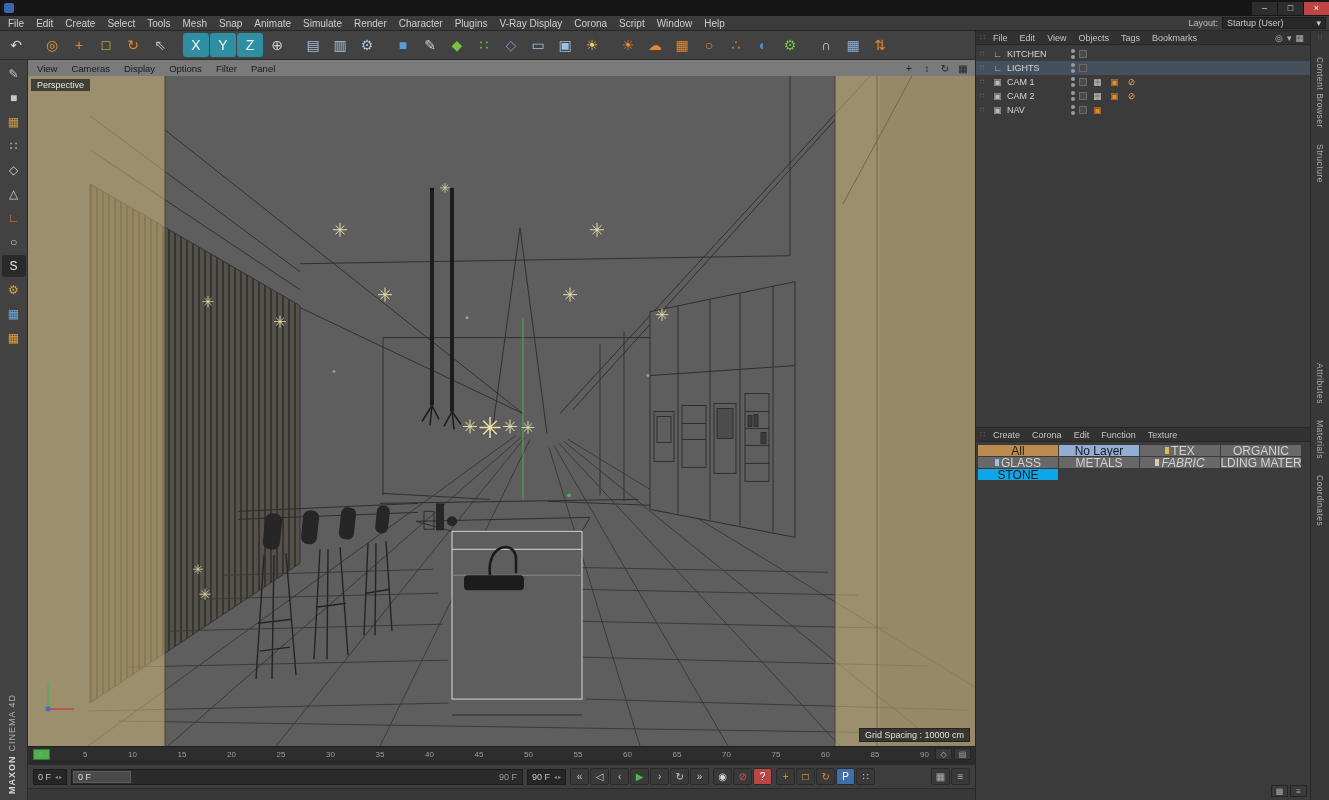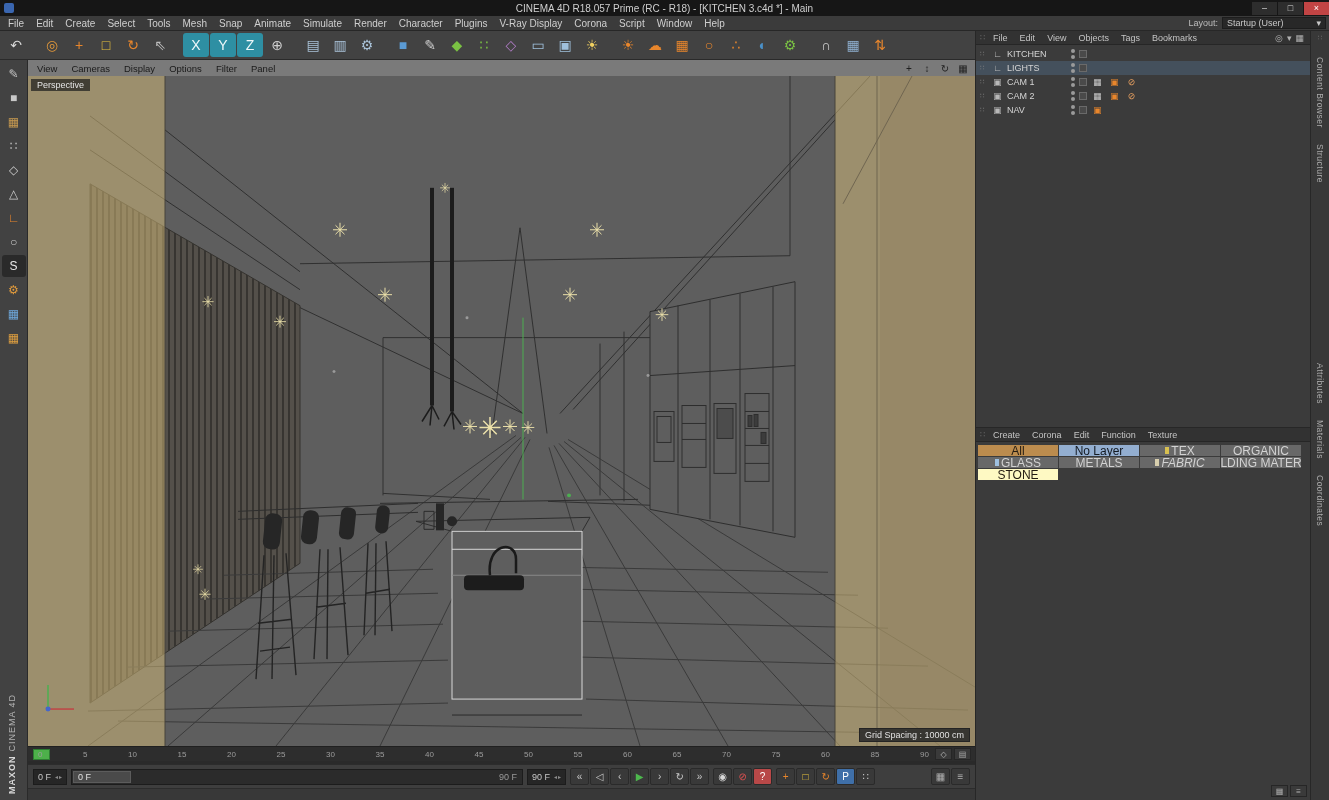--- a/index.html
+++ b/index.html
@@ -81,21 +81,20 @@
 .strip-grip{font-size:7px;color:#777;padding:3px 0}
 .strip-group{display:flex;flex-direction:column;align-items:center;gap:16px;margin-top:12px}
 .strip-group.lower{margin-top:180px}
 .strip-tab{writing-mode:vertical-rl;font-size:8.5px;color:#ababab;letter-spacing:.5px}
 </style>
 </head>
 <body>
 
 <div class="titlebar">
   <span class="app-icon"></span>
-  <span class="title">CINEMA 4D R18.057 Prime (RC - R18) - [KITCHEN 3.c4d *] - Main</span>
   <div class="win-controls">
     <span class="win-btn">–</span>
     <span class="win-btn">□</span>
     <span class="win-btn close">×</span>
   </div>
 </div>
 
 <div class="menubar">
   <div class="menu-items">
 
@@ -561,21 +560,21 @@
             <span>METALS</span>
           </div>
           <div class="layer-btn" style="background: rgb(104, 104, 104); color: rgb(210, 210, 210); font-style: italic;">
             <i class="sw" style="background: rgb(216, 207, 174);"></i>
             <span>FABRIC</span>
           </div>
           <div class="layer-btn" style="background: rgb(104, 104, 104); color: rgb(210, 210, 210);">
             <i class="sw" style="background: rgb(224, 208, 72);"></i>
             <span>BUILDING MATERIALS</span>
           </div>
-          <div class="layer-btn" style="background: #fef9c3; color: rgb(36, 28, 18);">
+          <div class="layer-btn" style="background: #0ea5e9; color: rgb(36, 28, 18);">
             <span>STONE</span>
           </div>
         </div>
       <div class="mm-body"></div>
       <div class="mm-bottom">
 
       <span class="r-i" style="color: rgb(176, 176, 176);">▦</span>
           <span class="r-i" style="color: rgb(176, 176, 176);">≡</span>
         </div>
     </div>

